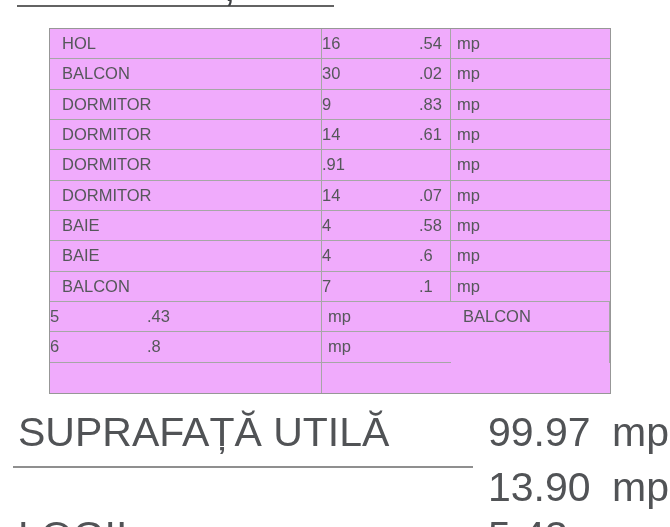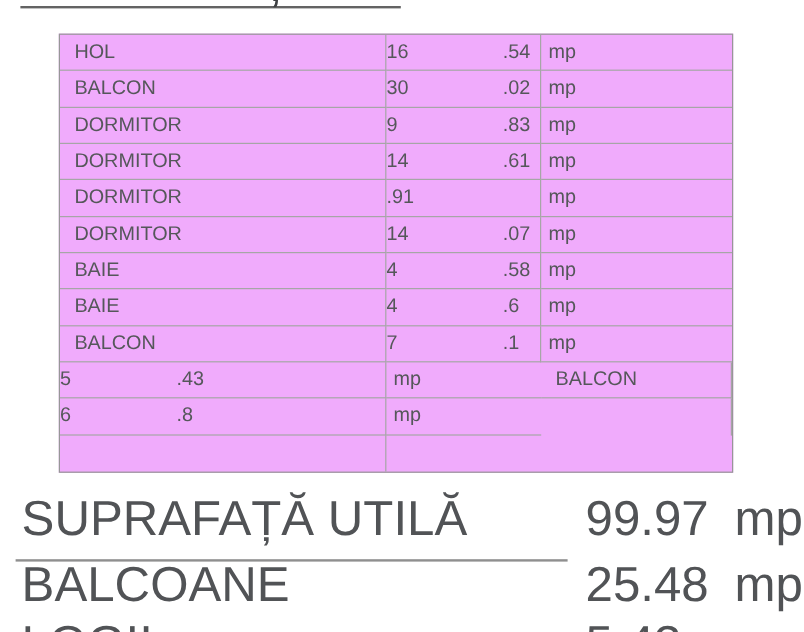--- a/index.html
+++ b/index.html
@@ -143,23 +143,22 @@
 <div class="summary" id="summary">
   <div class="sum-underline"></div>
 <div class="sum-row" style="top: 412px;">
       <span class="sum-label">SUPRAFAȚĂ UTILĂ</span>
       <div class="sum-val">
         <span class="sum-num">99.97</span>
         <span class="sum-unit">mp</span>
       </div>
     </div>
     <div class="sum-row" style="top: 467px;">
-      <span class="sum-label">BALCOANE</span>
       <div class="sum-val">
-        <span class="sum-num">25.48</span>
+        <span class="sum-num">13.90</span>
         <span class="sum-unit">mp</span>
       </div>
     </div>
     <div class="sum-row" style="top: 516px;">
       <span class="sum-label">LOGII</span>
       <div class="sum-val">
         <span class="sum-num">5.43</span>
         <span class="sum-unit">mp</span>
       </div>
     </div>

